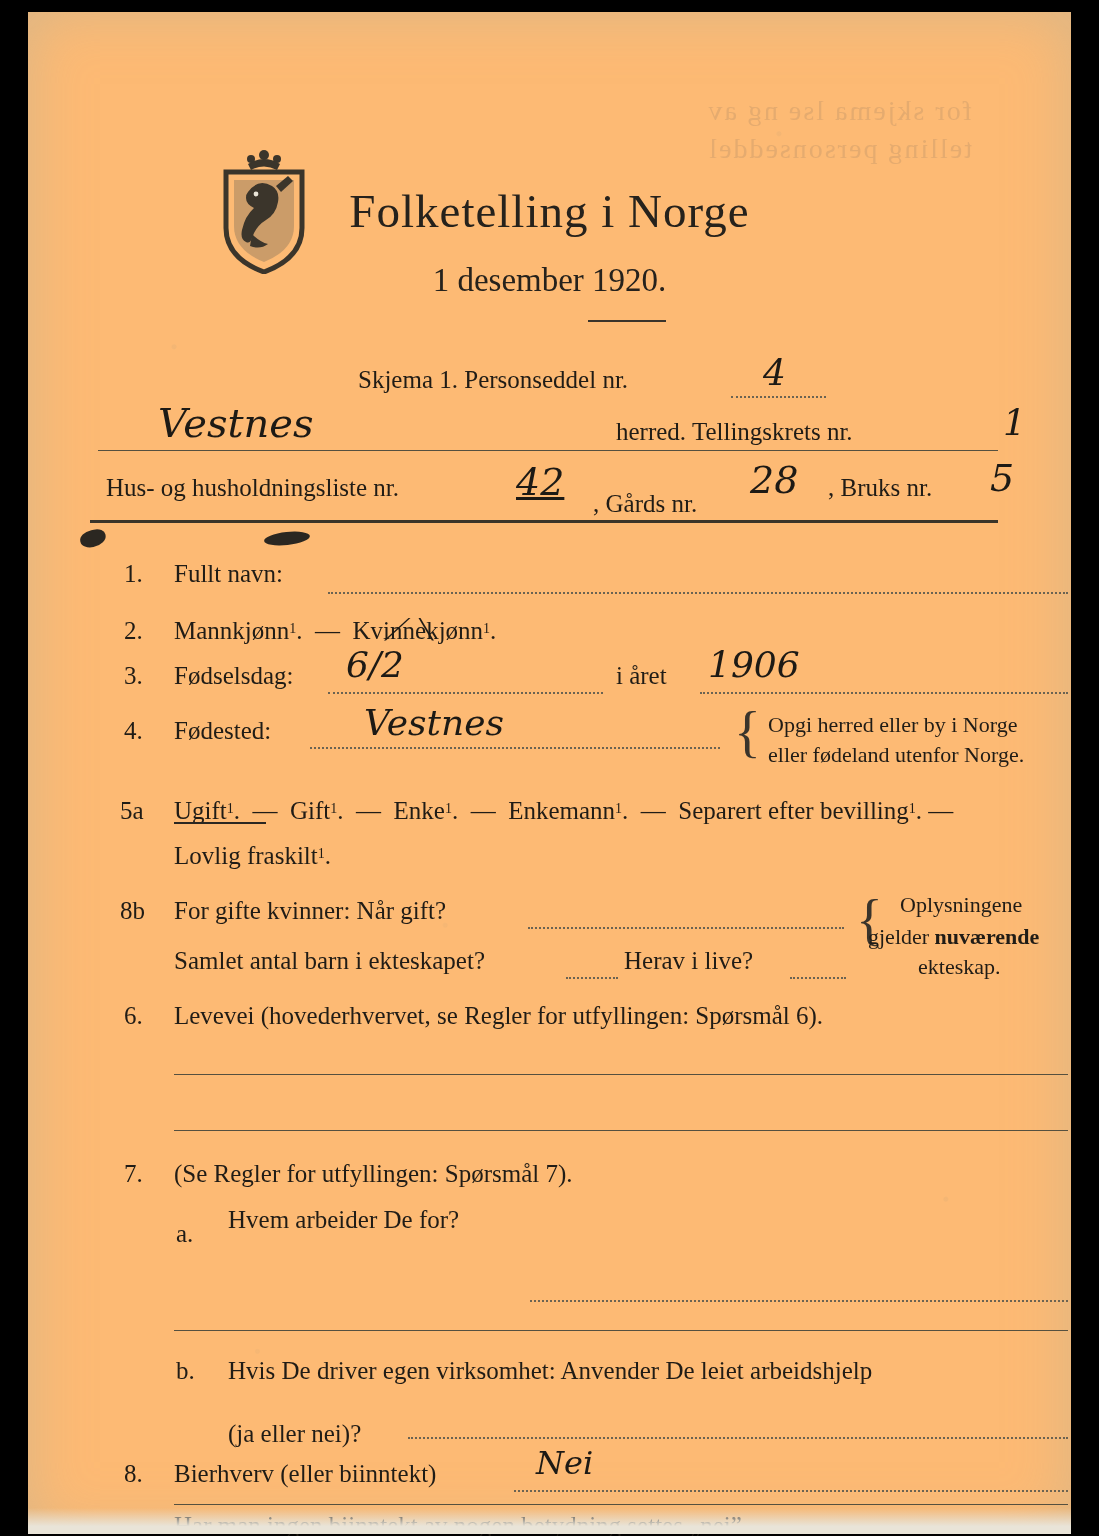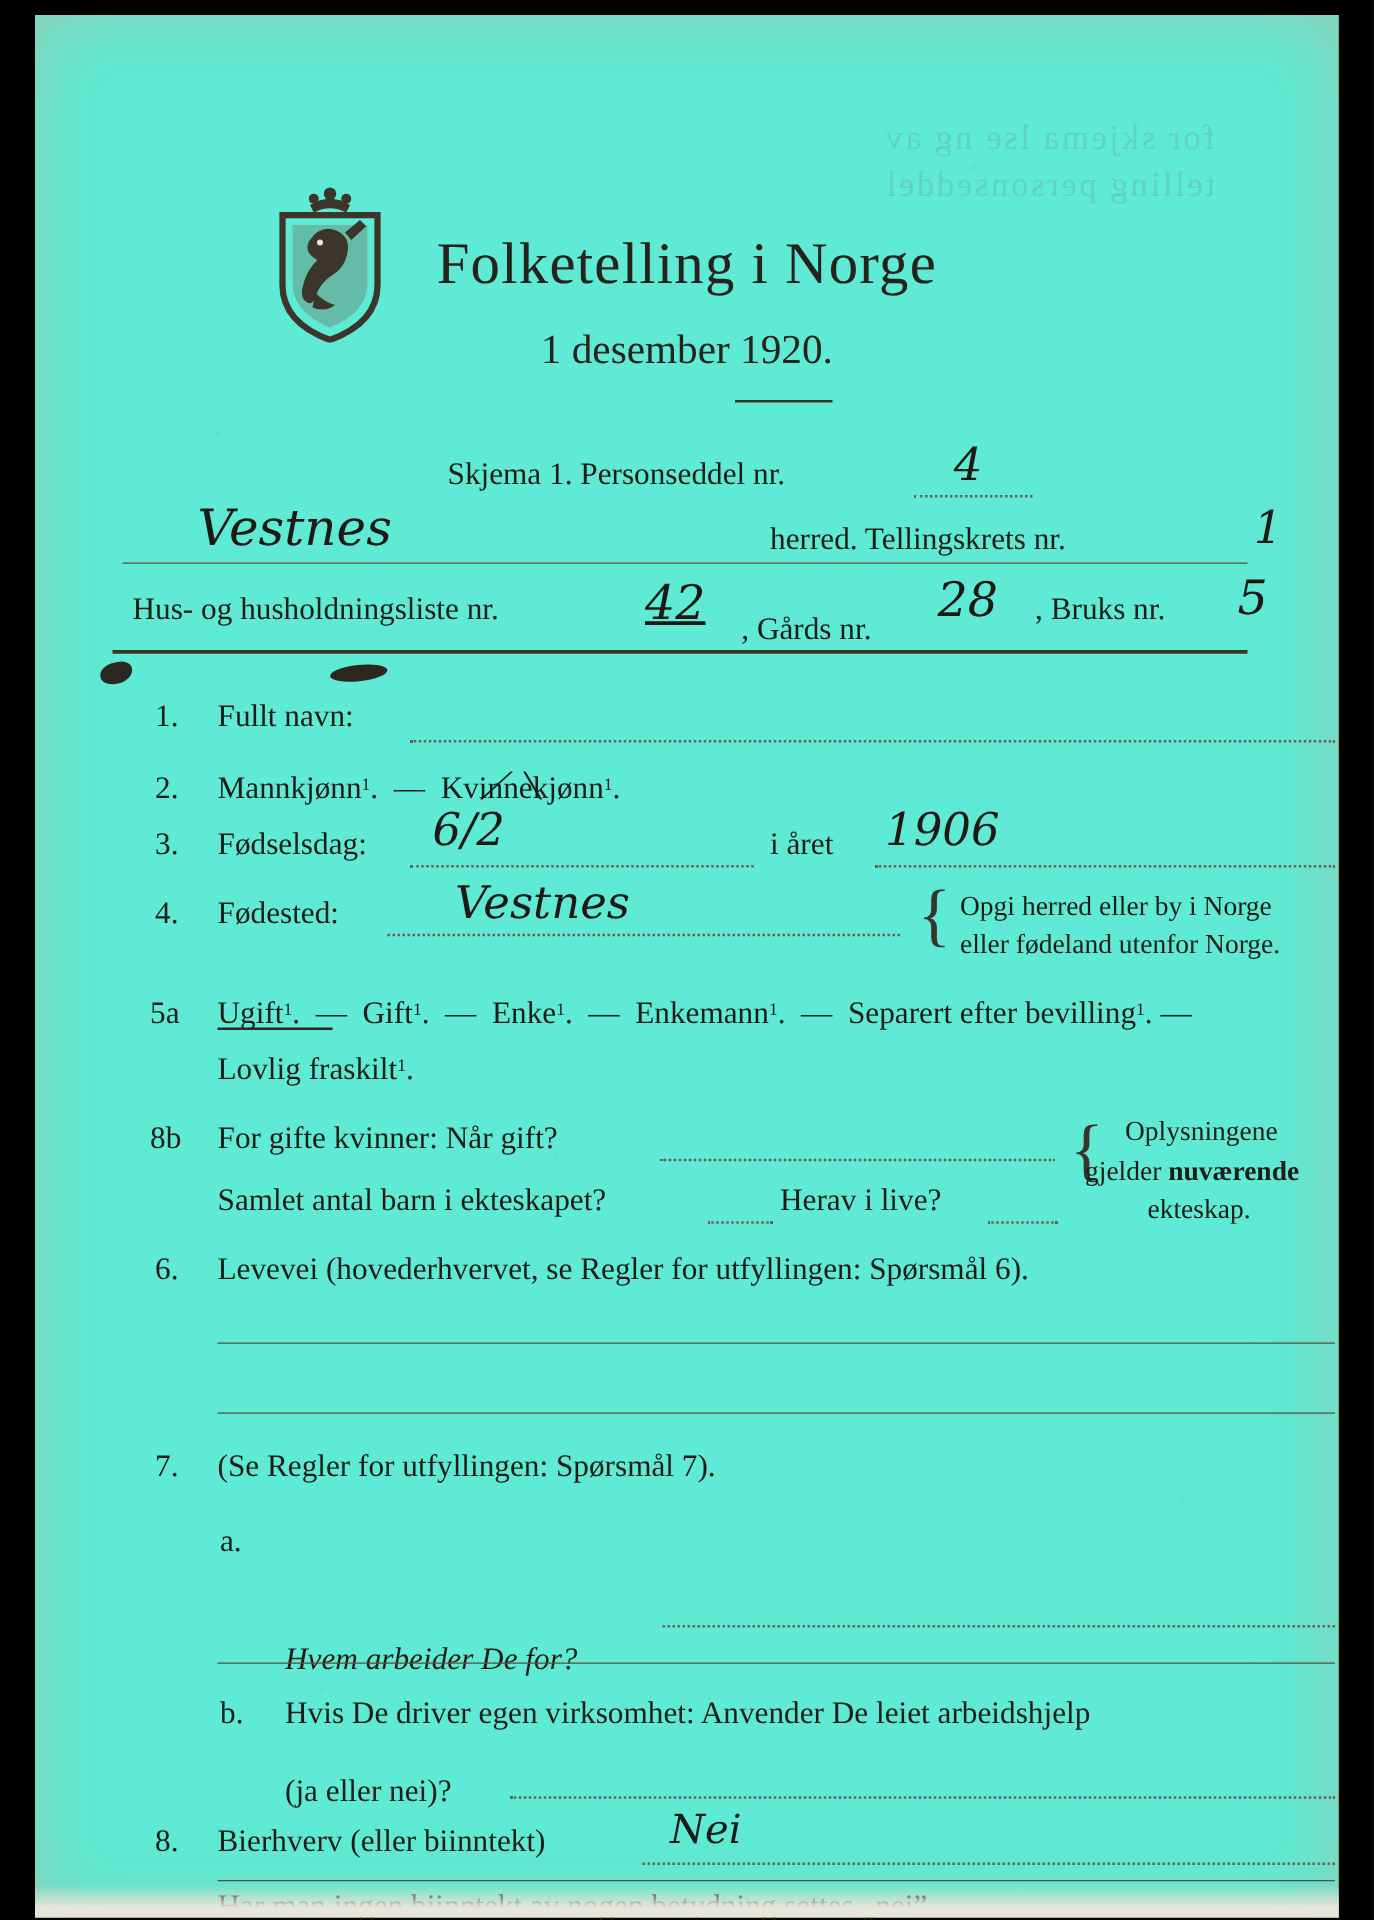--- a/index.html
+++ b/index.html
@@ -12,21 +12,21 @@
     height: 1536px;
     overflow: hidden;
     font-family: "Liberation Serif", serif;
   }
   .scan {
     position: absolute;
     left: 28px;
     top: 12px;
     width: 1043px;
     height: 1522px;
-    background: #5eead4;
+    background: #fdba74;
     box-shadow: inset 0 0 60px rgba(190,178,150,0.55);
   }
   .grain {
     position: absolute;
     inset: 0;
     background:
       radial-gradient(circle at 14% 22%, rgba(160,145,115,0.10) 0 2px, transparent 3px),
       radial-gradient(circle at 72% 8%, rgba(160,145,115,0.10) 0 2px, transparent 3px),
       radial-gradient(circle at 40% 60%, rgba(160,145,115,0.08) 0 2px, transparent 3px),
       radial-gradient(circle at 88% 78%, rgba(160,145,115,0.10) 0 2px, transparent 3px),
@@ -304,21 +304,21 @@
   <div class="row" style="left:96px; top:1148px;">
     <span class="lbl">7.</span>
   </div>
   <div class="row" style="left:146px; top:1148px;">
     <span class="lbl">(Se Regler for utfyllingen:  Spørsmål 7).</span>
   </div>
 
   <div class="row" style="left:148px; top:1208px;">
     <span class="lbl">a.</span>
   </div>
-  <div class="row" style="left:200px; top:1302px;font-style:italic;">
+  <div class="row" style="left:200px; top:1194px;">
     <span class="lbl">Hvem arbeider De for?</span>
   </div>
   <div class="dots" style="left:502px; top:1288px; width:538px;"></div>
   <div class="solid" style="left:146px; top:1318px; width:894px;"></div>
 
   <div class="row" style="left:148px; top:1345px;">
     <span class="lbl">b.</span>
   </div>
   <div class="row" style="left:200px; top:1345px;">
     <span class="lbl">Hvis De driver egen virksomhet:  Anvender De leiet arbeidshjelp</span>

